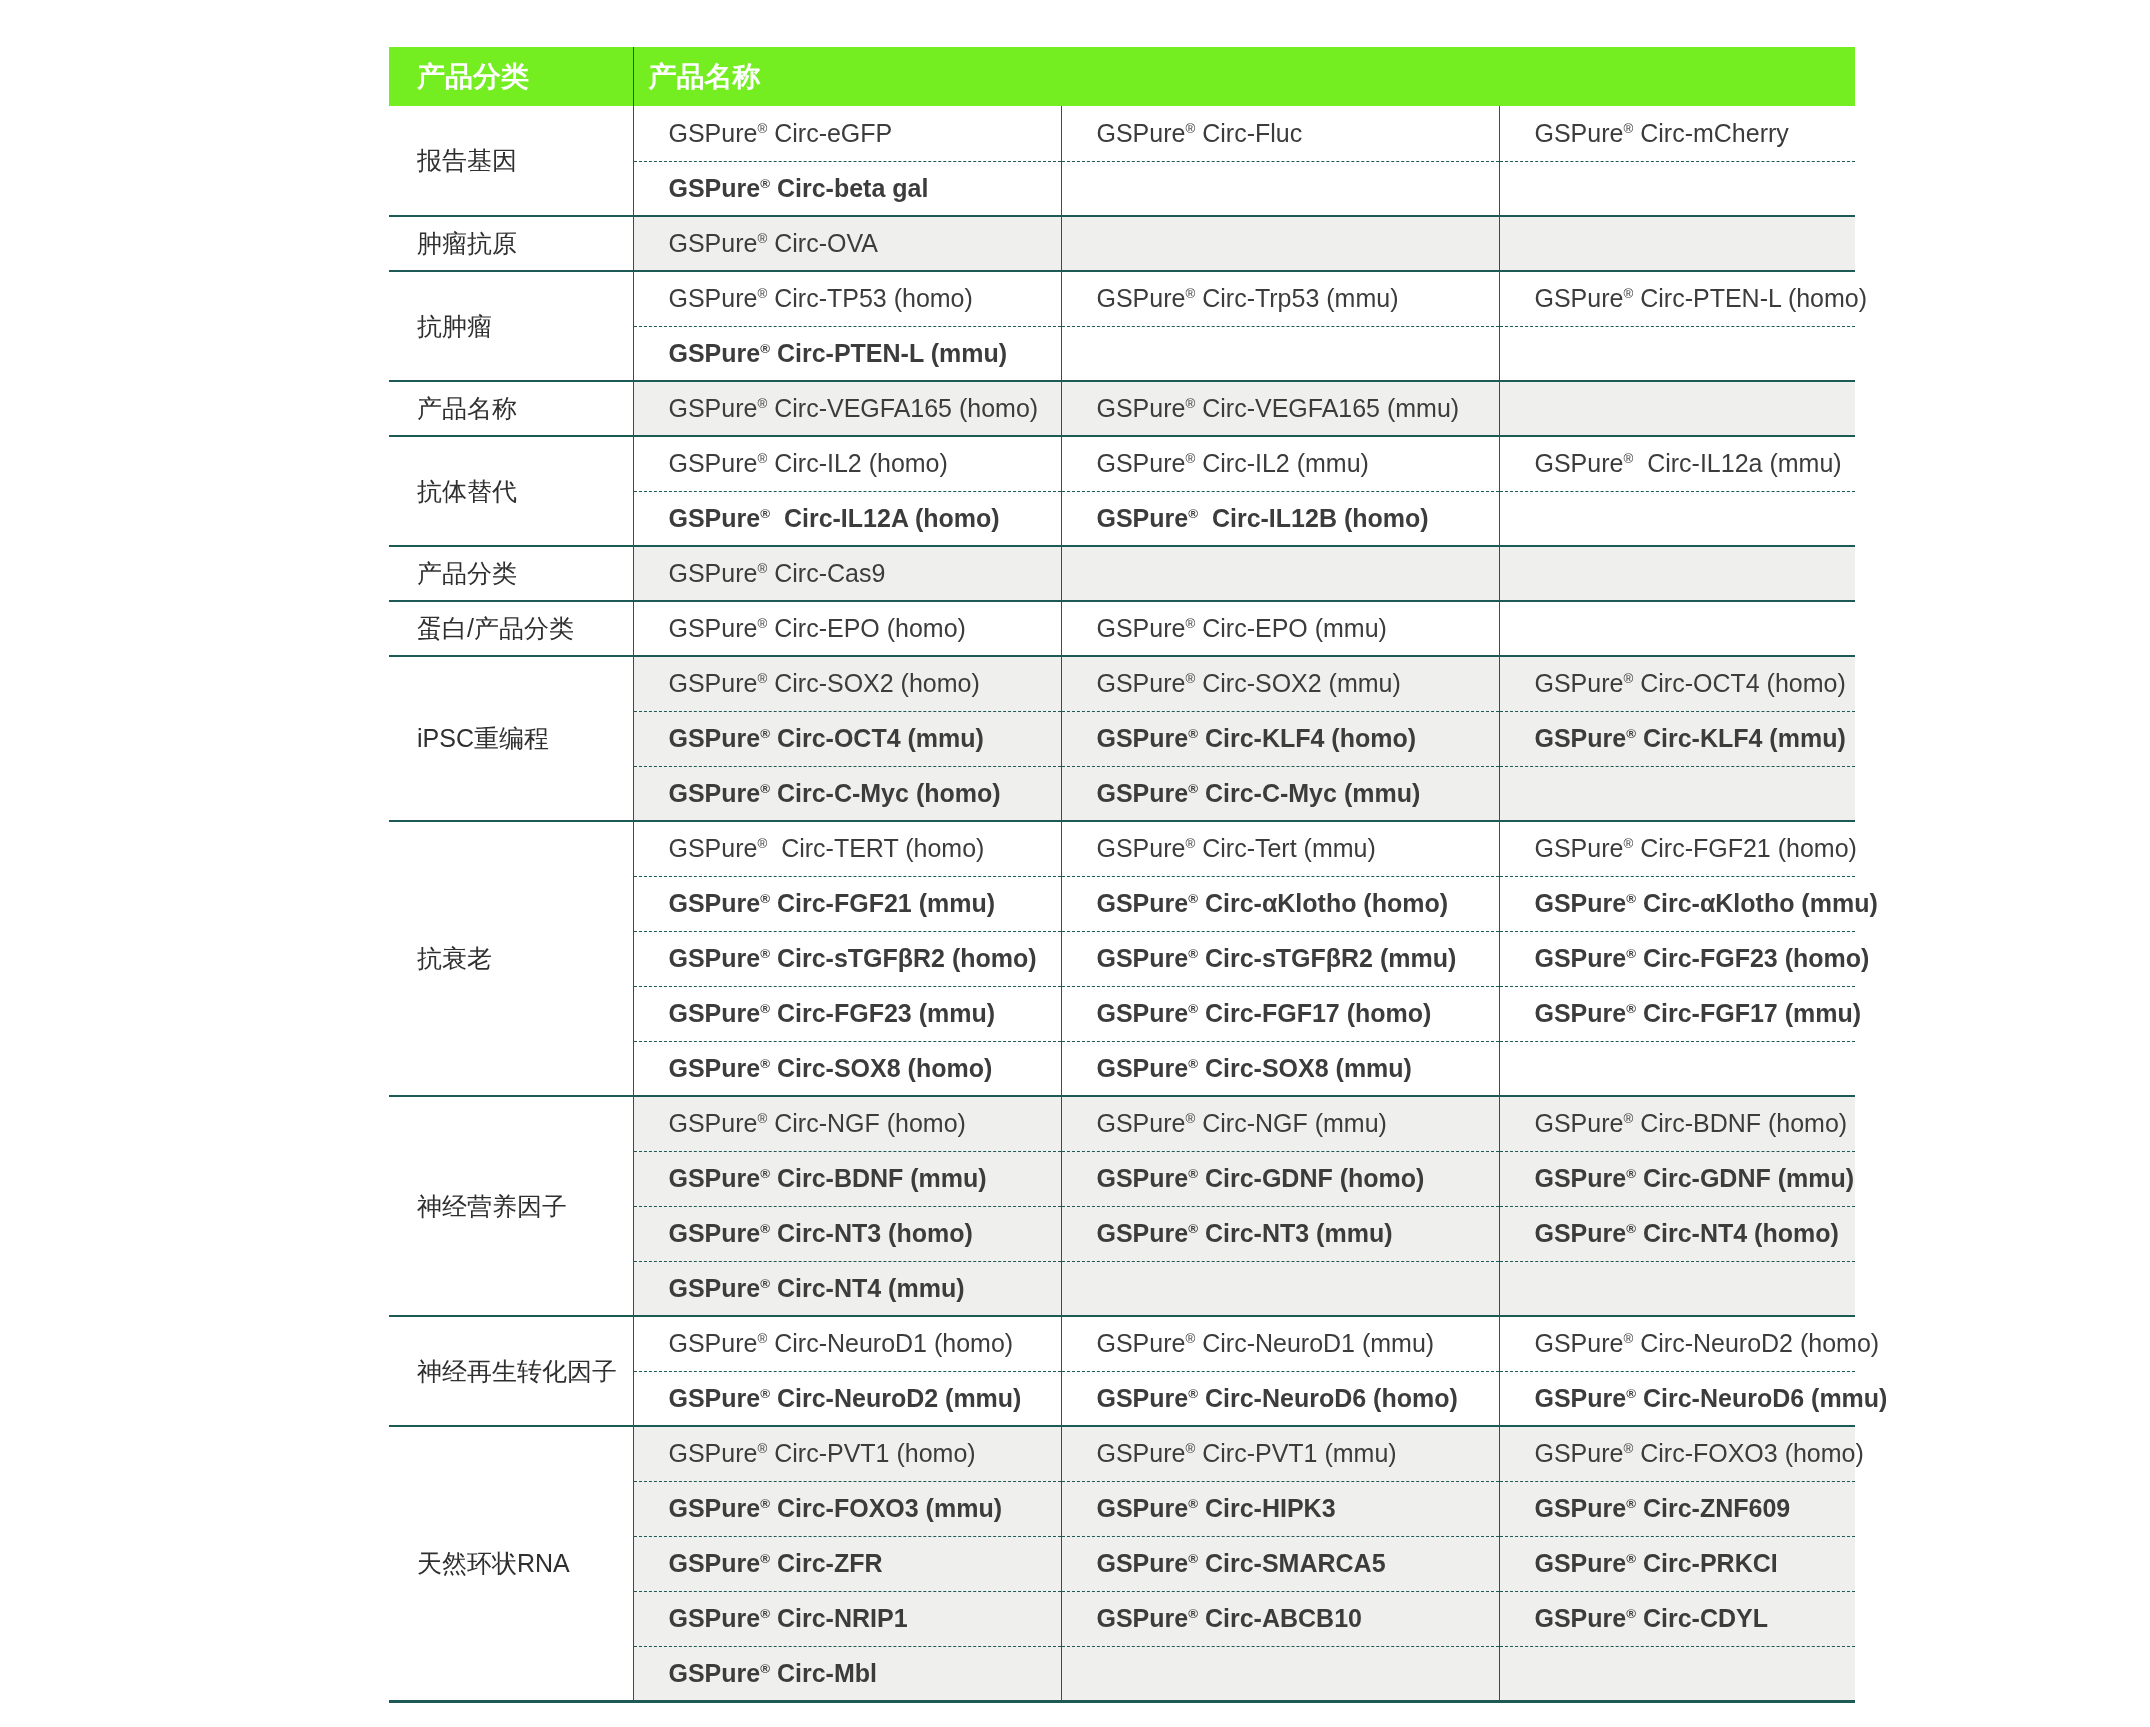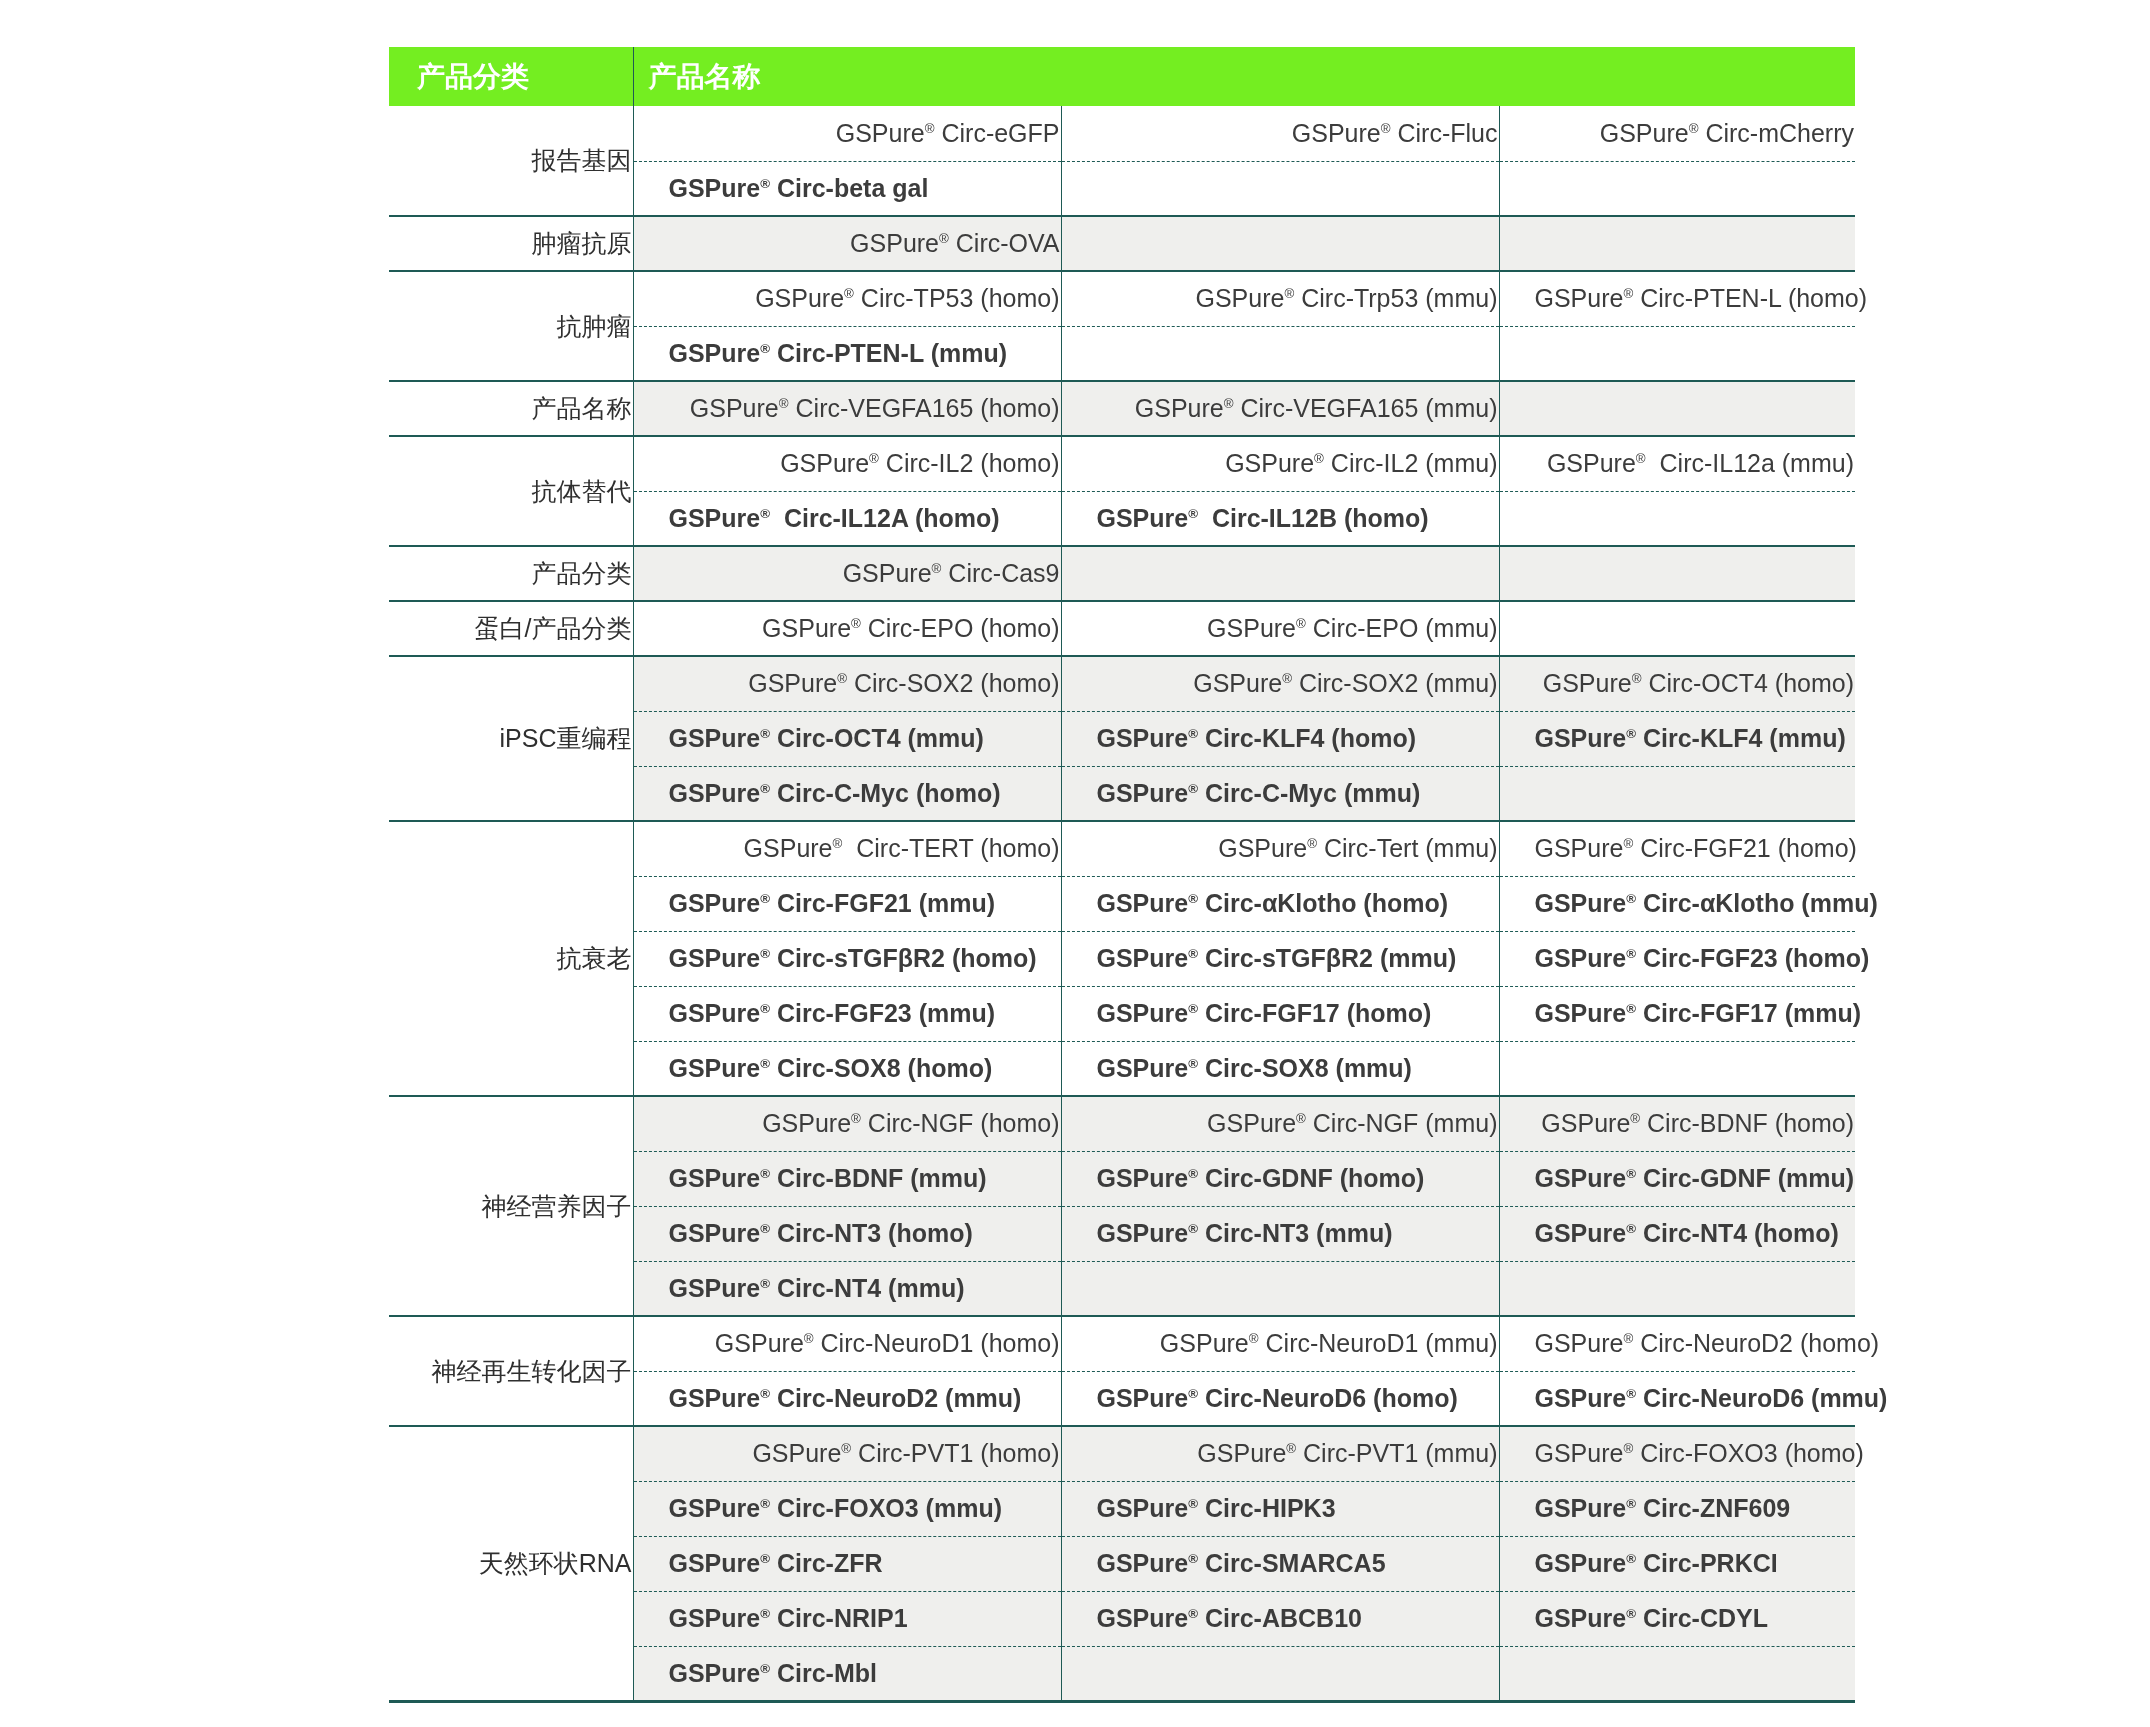--- a/index.html
+++ b/index.html
@@ -27,21 +27,21 @@
   .head-name{padding-left:15px;border-left:1.8px solid var(--teal);}
   tbody tr{height:55px;}
   td{vertical-align:middle;font-size:25px;color:var(--text);overflow:visible;}
   .cat{
     padding-left:28px;background:#ffffff;color:#2f2f2f;white-space:pre;
   }
   .prod{
     padding-left:35px;border-left:1.2px solid var(--teal);white-space:pre;
   }
   tr.shaded .prod{background:var(--gray);}
-  tr.group-start td{border-top:2.4px solid var(--teal);text-align:right;}
+  tr.group-start td{border-top:2.4px solid var(--teal);}
   tbody tr:first-child td{border-top:0;}
   tr.group-sub .prod{border-top:1.8px dashed var(--teal);font-weight:bold;}
   .reg{
     font-size:13.3px;vertical-align:super;line-height:0;letter-spacing:0;
   }
 </style>
 </head>
 <body>
 
 <div id="table-wrap">

